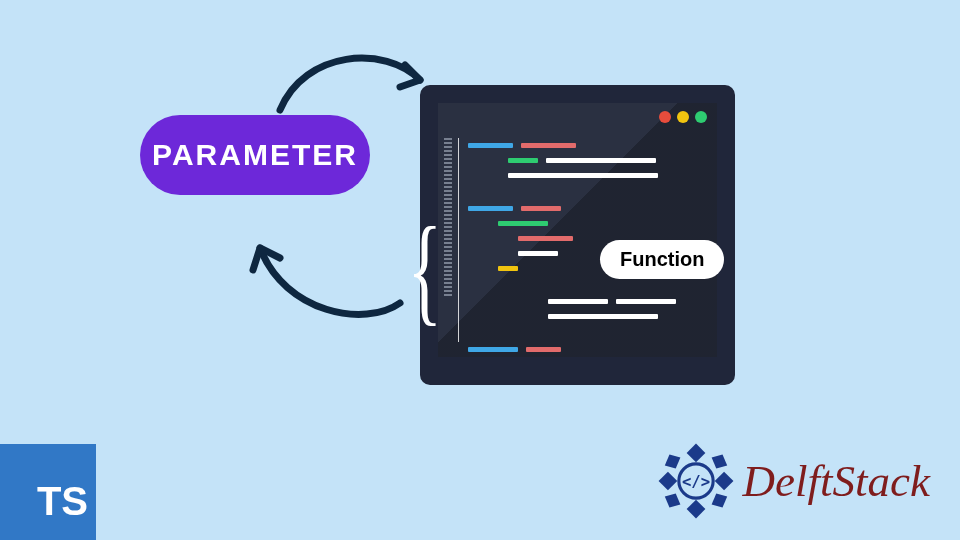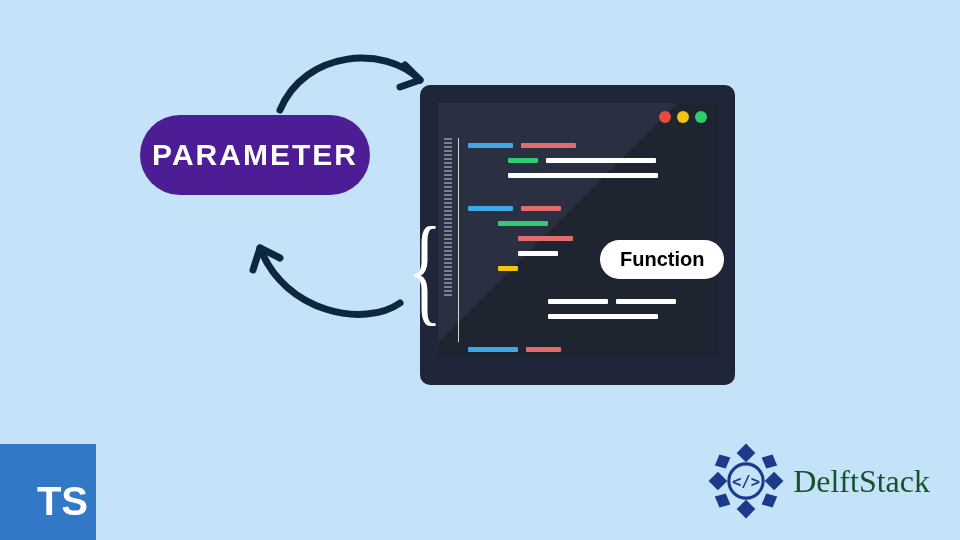--- a/index.html
+++ b/index.html
@@ -8,21 +8,21 @@
     background: #c4e3f8;
     position: relative;
     font-family: Arial, Helvetica, sans-serif;
   }
 
   
   .param-pill {
     position: absolute;
     left: 140px; top: 115px;
     width: 230px; height: 80px;
-    background: #4c1d95;
+    background: #6d28d9;
     border-radius: 40px;
     display: flex; align-items: center; justify-content: center;
   }
   .param-pill span {
     color: #fff;
     font-weight: 900;
     font-size: 30px;
     letter-spacing: 2px;
     font-family: Impact, 'Arial Black', sans-serif;
   }
@@ -105,22 +105,23 @@
     font-family: 'Segoe UI', Arial, sans-serif;
   }
 
   
   .brand {
     position: absolute;
     right: 30px; bottom: 20px;
     display: flex; align-items: center; gap: 8px;
   }
   .brand-text {
-    font-size: 32px;
-    color: #14532d;
+    font-size: 45px;
+    color: #7f1d1d;
+    font-style: italic;
     font-family: Georgia, 'Times New Roman', serif;
   }
   .brand-logo { width: 78px; height: 78px; }
 </style>
 </head>
 <body>
 
 <div class="param-pill">
   <span>PARAMETER</span>
 </div>

